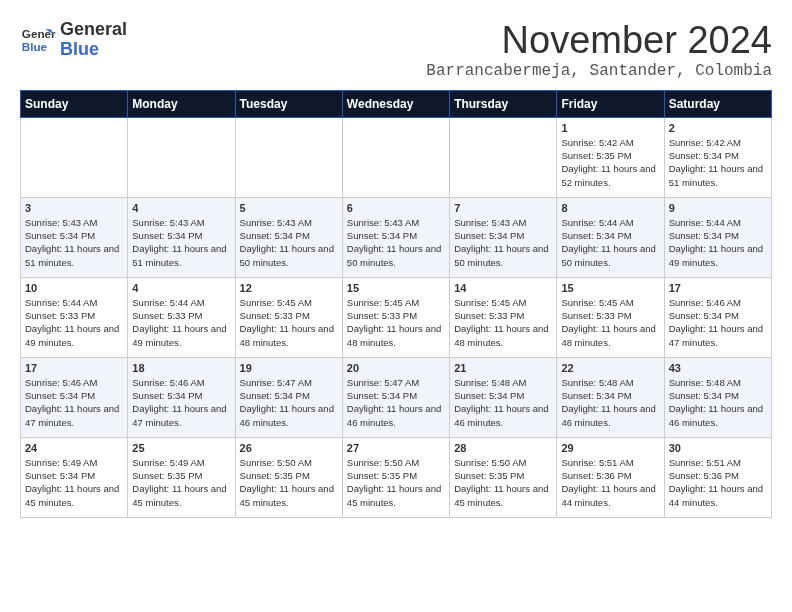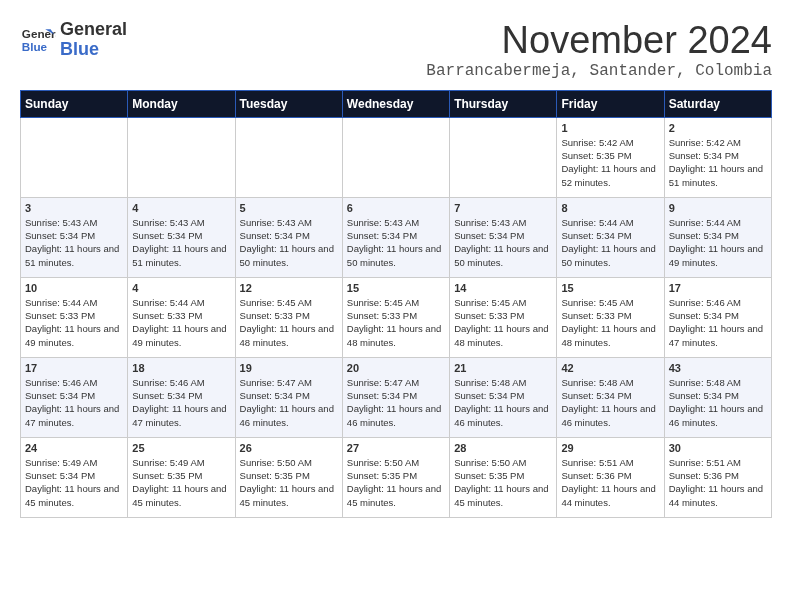--- a/index.html
+++ b/index.html
@@ -253,21 +253,21 @@
 Sunset: 5:34 PM
 Daylight: 11 hours and 46 minutes.</div>
         </td>
         <td>
           <div class="day-num">21</div>
           <div class="day-info" style="white-space: pre-line;">Sunrise: 5:48 AM
 Sunset: 5:34 PM
 Daylight: 11 hours and 46 minutes.</div>
         </td>
         <td>
-          <div class="day-num">42</div>
+          <div class="day-num">22</div>
           <div class="day-info" style="white-space: pre-line;">Sunrise: 5:48 AM
 Sunset: 5:34 PM
 Daylight: 11 hours and 46 minutes.</div>
         </td>
         <td>
           <div class="day-num">43</div>
           <div class="day-info" style="white-space: pre-line;">Sunrise: 5:48 AM
 Sunset: 5:34 PM
 Daylight: 11 hours and 46 minutes.</div>
         </td>

